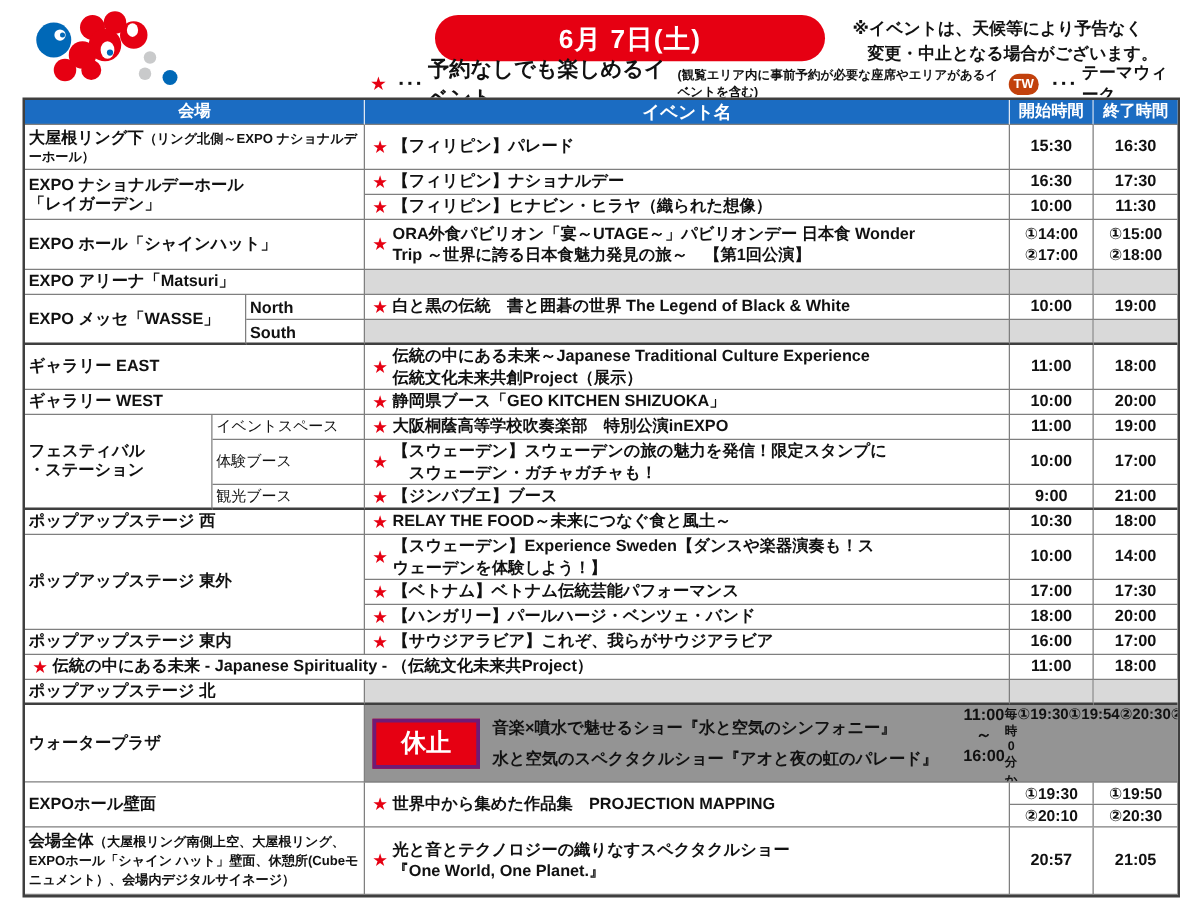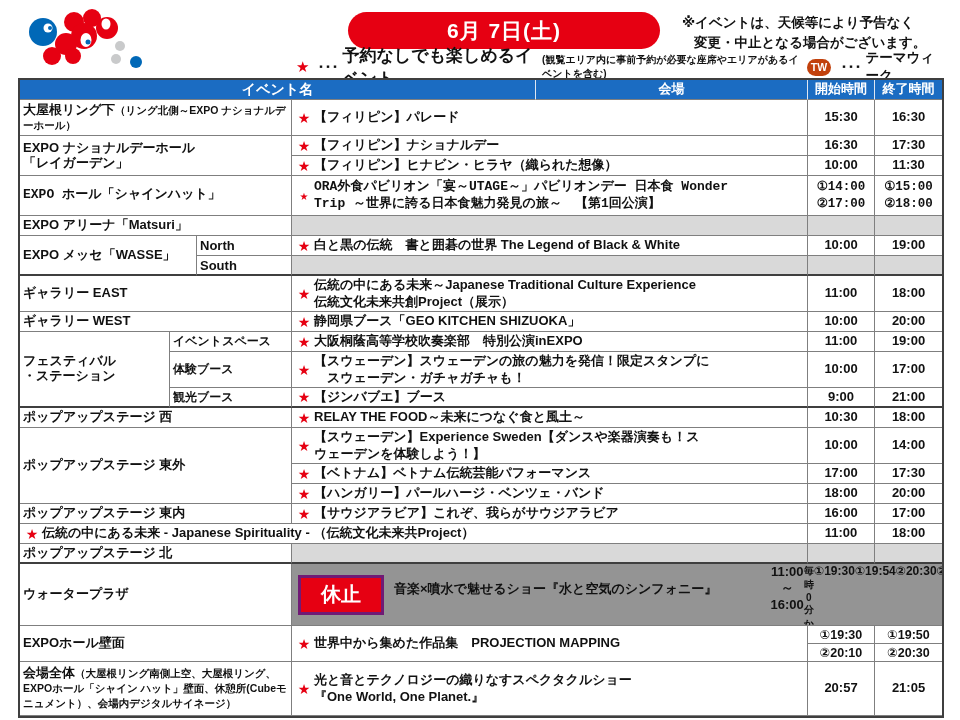--- a/index.html
+++ b/index.html
@@ -21,30 +21,30 @@
   .twpill{width:32px;height:17px;background:#c2410c;border-radius:9px;color:#fff;font-size:10.5px;
           font-weight:bold;display:flex;align-items:center;justify-content:center;margin-right:5px;}
   .twlabel{font-size:13.5px;font-weight:bold;}
   
   .tbl{position:absolute;left:18px;top:78px;width:922px;border:2px solid #3f3f3f;background:#fff;}
   .tr{display:flex;width:100%;}
   .group{display:flex;width:100%;}
   .gcol{flex:1;display:flex;flex-direction:column;}
   .cell{box-sizing:border-box;border-right:1px solid #7f7f7f;border-bottom:1px solid #7f7f7f;
         display:flex;align-items:center;overflow:hidden;}
-  .h20{height:20px;}.h36{height:36px;}.h40{height:40px;font-family:Liberation Mono, monospace;}.h54{height:54px;}.h62{height:62px;}
+  .h20{height:20px;}.h36{height:36px;}.h40{height:40px;}.h54{height:54px;}.h62{height:62px;}
   .th{background:#1B6CC2;color:#fff;font-size:14px;font-weight:bold;justify-content:center;
       border-right:1px solid #dfe7f2;}
   .venue{width:272px;padding:0 3px;font-size:13px;font-weight:bold;line-height:1.15;}
   .vwrap{width:100%;}
   .vnote{font-size:10.5px;}
   .wmain{width:177px;}
   .wsub{width:95px;font-size:13px;font-weight:bold;padding:0 3px;}
   .fmain{width:150px;}
-  .fsub{width:122px;font-size:12px;font-weight:bold;padding:0 3px;}
+  .fsub{width:122px;font-size:12px;font-weight:normal;padding:0 3px;}
   .event{flex:1;padding:0 2px;}
   .star{color:#E60012;font-size:14px;font-weight:bold;width:20px;text-align:center;flex:none;}
   .etext{font-size:13px;font-weight:bold;line-height:1.28;white-space:pre-line;}
   .time{width:67px;justify-content:center;text-align:center;font-size:13px;font-weight:bold;
         line-height:1.3;}
   .noR{border-right:none;}
   .preline{white-space:pre-line;}
   .sm{font-size:12.5px;}
   .grayc{background:#D9D9D9;}
   .thickb > .cell{border-bottom:2px solid #3f3f3f;}
@@ -111,22 +111,22 @@
     <span class="twwrap">
       <span class="twpill">TW</span>
       <span class="ldots">･･･</span>
       <span class="twlabel">テーマウィーク</span>
     </span>
   </div>
 
   <div class="tbl">
 
     <div class="tr h20">
+      <div class="cell th venue" style="justify-content:center">会場</div>
       <div class="cell th event" style="justify-content:center">イベント名</div>
-      <div class="cell th venue" style="justify-content:center">会場</div>
       <div class="cell th time">開始時間</div>
       <div class="cell th time noR">終了時間</div>
     </div>
 
     <div class="tr h36">
       <div class="cell venue">
         <div class="vwrap"><span>大屋根リング下</span><span class="vnote">（リング北側～EXPO ナショナルデーホール）</span></div>
       </div>
       <div class="cell event">
         <span class="star">★</span>
@@ -347,20 +347,21 @@
 
     <div class="tr h62">
       <div class="cell venue">
           <div class="vwrap">ウォータープラザ</div>
         </div>
       <div class="cell waterbox noR">
         <div class="wevent">
           <div class="suspend">休止</div>
           <div class="wlines">
             <div class="wl1">音楽×噴水で魅せるショー『水と空気のシンフォニー』</div>
+            <div>水と空気のスペクタクルショー『アオと夜の虹のパレード』</div>
           </div>
         </div>
         <div class="wtimes">
           <div class="wrange">11:00～16:00</div>
           <div class="wfreq">毎時0分から約5分間</div>
           <div class="wpair">
               <span>①19:30</span>
               <span>①19:54</span>
             </div>
           <div class="wpair">

